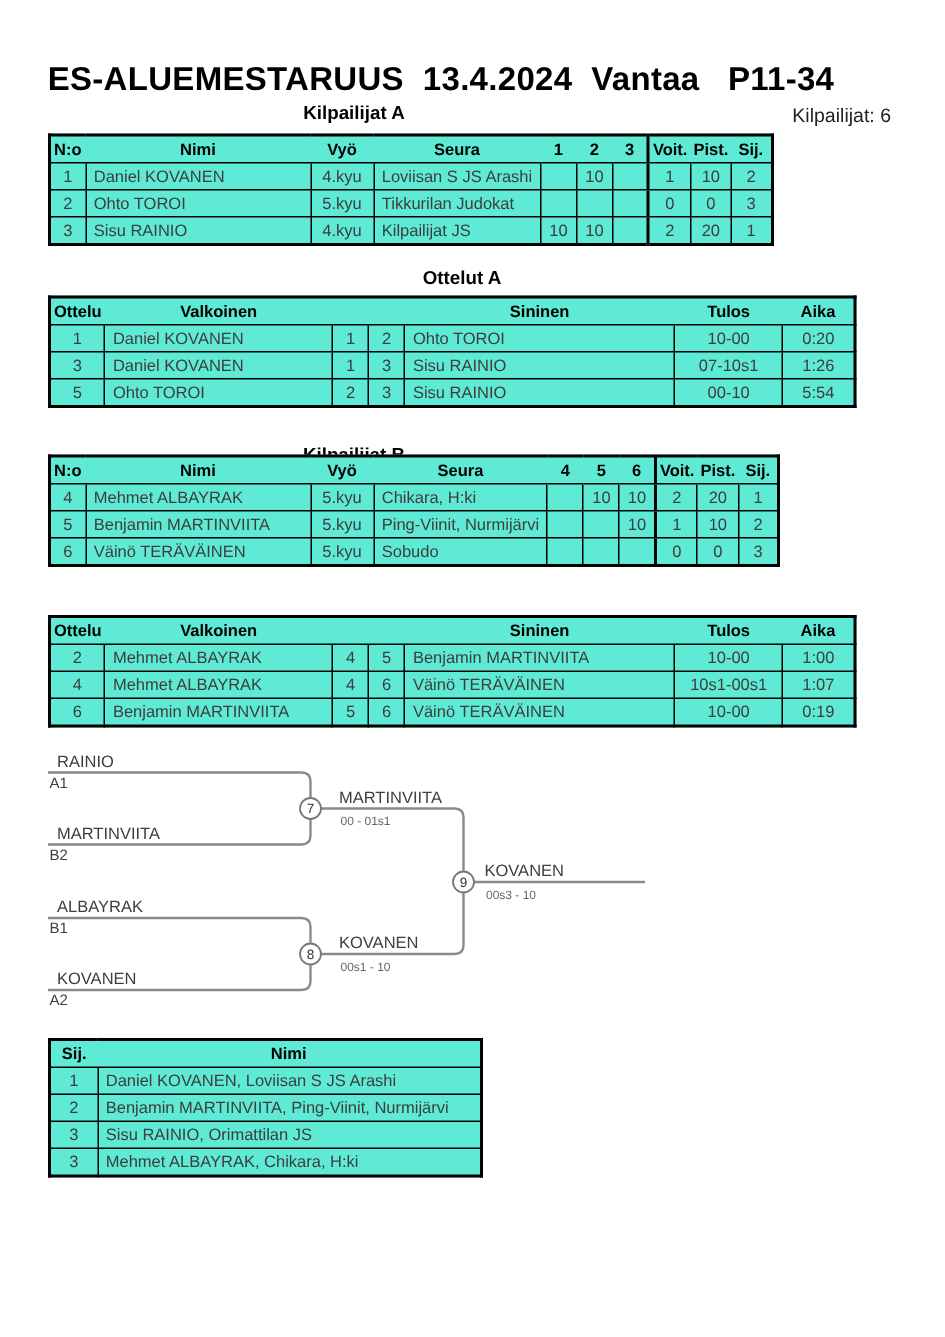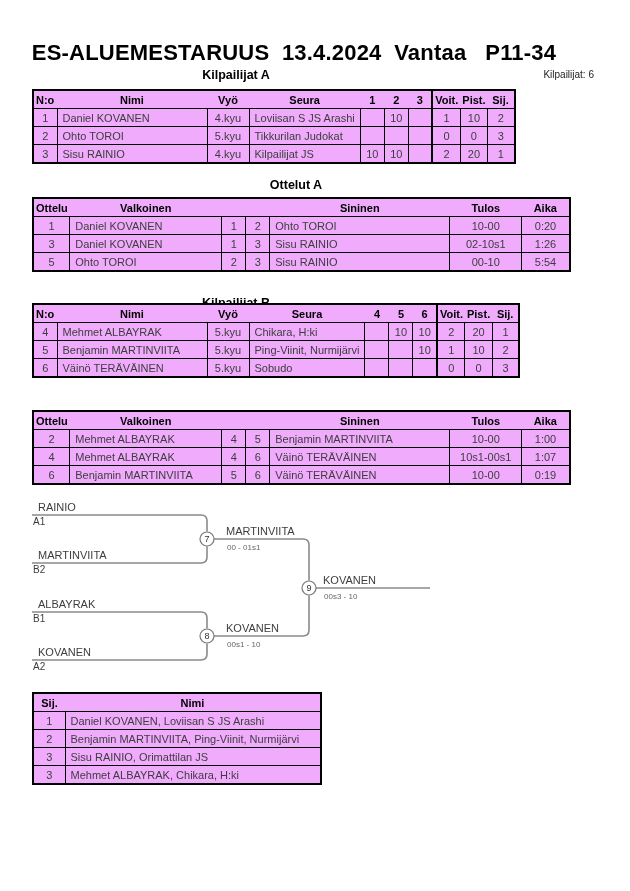--- a/index.html
+++ b/index.html
@@ -1,21 +1,21 @@
 <!DOCTYPE html>
 <html><head>
 <meta charset="utf-8">
 <style>
   html,body{margin:0;padding:0;background:#fff;}
   body{width:630px;height:891px;position:relative;font-family:"Liberation Sans",sans-serif;color:#000;overflow:hidden;}
   .abs{position:absolute;}
   .page-title{top:40px;left:0;width:588px;text-align:center;font-size:22px;font-weight:bold;white-space:pre;letter-spacing:.2px;}
   .sec-head{font-weight:bold;font-size:12.5px;text-align:center;}
-  .count-label{font-size:10px;color:#222;}
-  table{border-collapse:collapse;table-layout:fixed;border:2px solid #000;background:#f0abfc;}
+  .count-label{font-size:13px;color:#222;}
+  table{border-collapse:collapse;table-layout:fixed;border:2px solid #000;background:#5eead4;}
   th{font-size:11px;font-weight:bold;height:17px;padding:0 2px;border:none;border-bottom:1px solid #000;white-space:nowrap;overflow:visible;}
   td{font-size:11px;font-weight:normal;height:17px;padding:0 5px;border:1px solid #000;color:#3d3d3d;white-space:nowrap;overflow:hidden;}
   .c{text-align:center;}
   .l{text-align:left;}
   td.c{padding:0 1px;}
   .thick{border-left:2px solid #000 !important;}
   svg text{font-family:"Liberation Sans",sans-serif;}
   .bk-name{font-size:11px;fill:#3d3d3d;}
   .bk-code{font-size:10px;fill:#3d3d3d;}
   .bk-score{font-size:8px;fill:#666;}
@@ -89,21 +89,21 @@
         <td class="c">10</td>
         <td class="c">10</td>
         <td class="c"></td>
         <td class="c thick">2</td>
         <td class="c">20</td>
         <td class="c">1</td>
       </tr>
     </tbody>
   </table>
 
-<div class="abs sec-head" style="top:178px;left:32px;width:528px;text-align:center;">Ottelut A</div>
+<div class="abs sec-head" style="top:178px;left:44px;width:528px;text-align:center;">Ottelut A</div>
 <table class="abs" style="top:197px;left:32px;">
     <colgroup>
       <col style="width: 28px;">
       <col style="width: 152px;">
       <col style="width: 24px;">
       <col style="width: 24px;">
       <col style="width: 180px;">
       <col style="width: 72px;">
       <col style="width: 48px;">
     </colgroup>
@@ -127,21 +127,21 @@
         <td class="l">Ohto TOROI</td>
         <td class="c">10-00</td>
         <td class="c">0:20</td>
       </tr>
       <tr>
         <td class="c">3</td>
         <td class="l">Daniel KOVANEN</td>
         <td class="c">1</td>
         <td class="c">3</td>
         <td class="l">Sisu RAINIO</td>
-        <td class="c">02-10s1</td>
+        <td class="c">07-10s1</td>
         <td class="c">1:26</td>
       </tr>
       <tr>
         <td class="c">5</td>
         <td class="l">Ohto TOROI</td>
         <td class="c">2</td>
         <td class="c">3</td>
         <td class="l">Sisu RAINIO</td>
         <td class="c">00-10</td>
         <td class="c">5:54</td>

